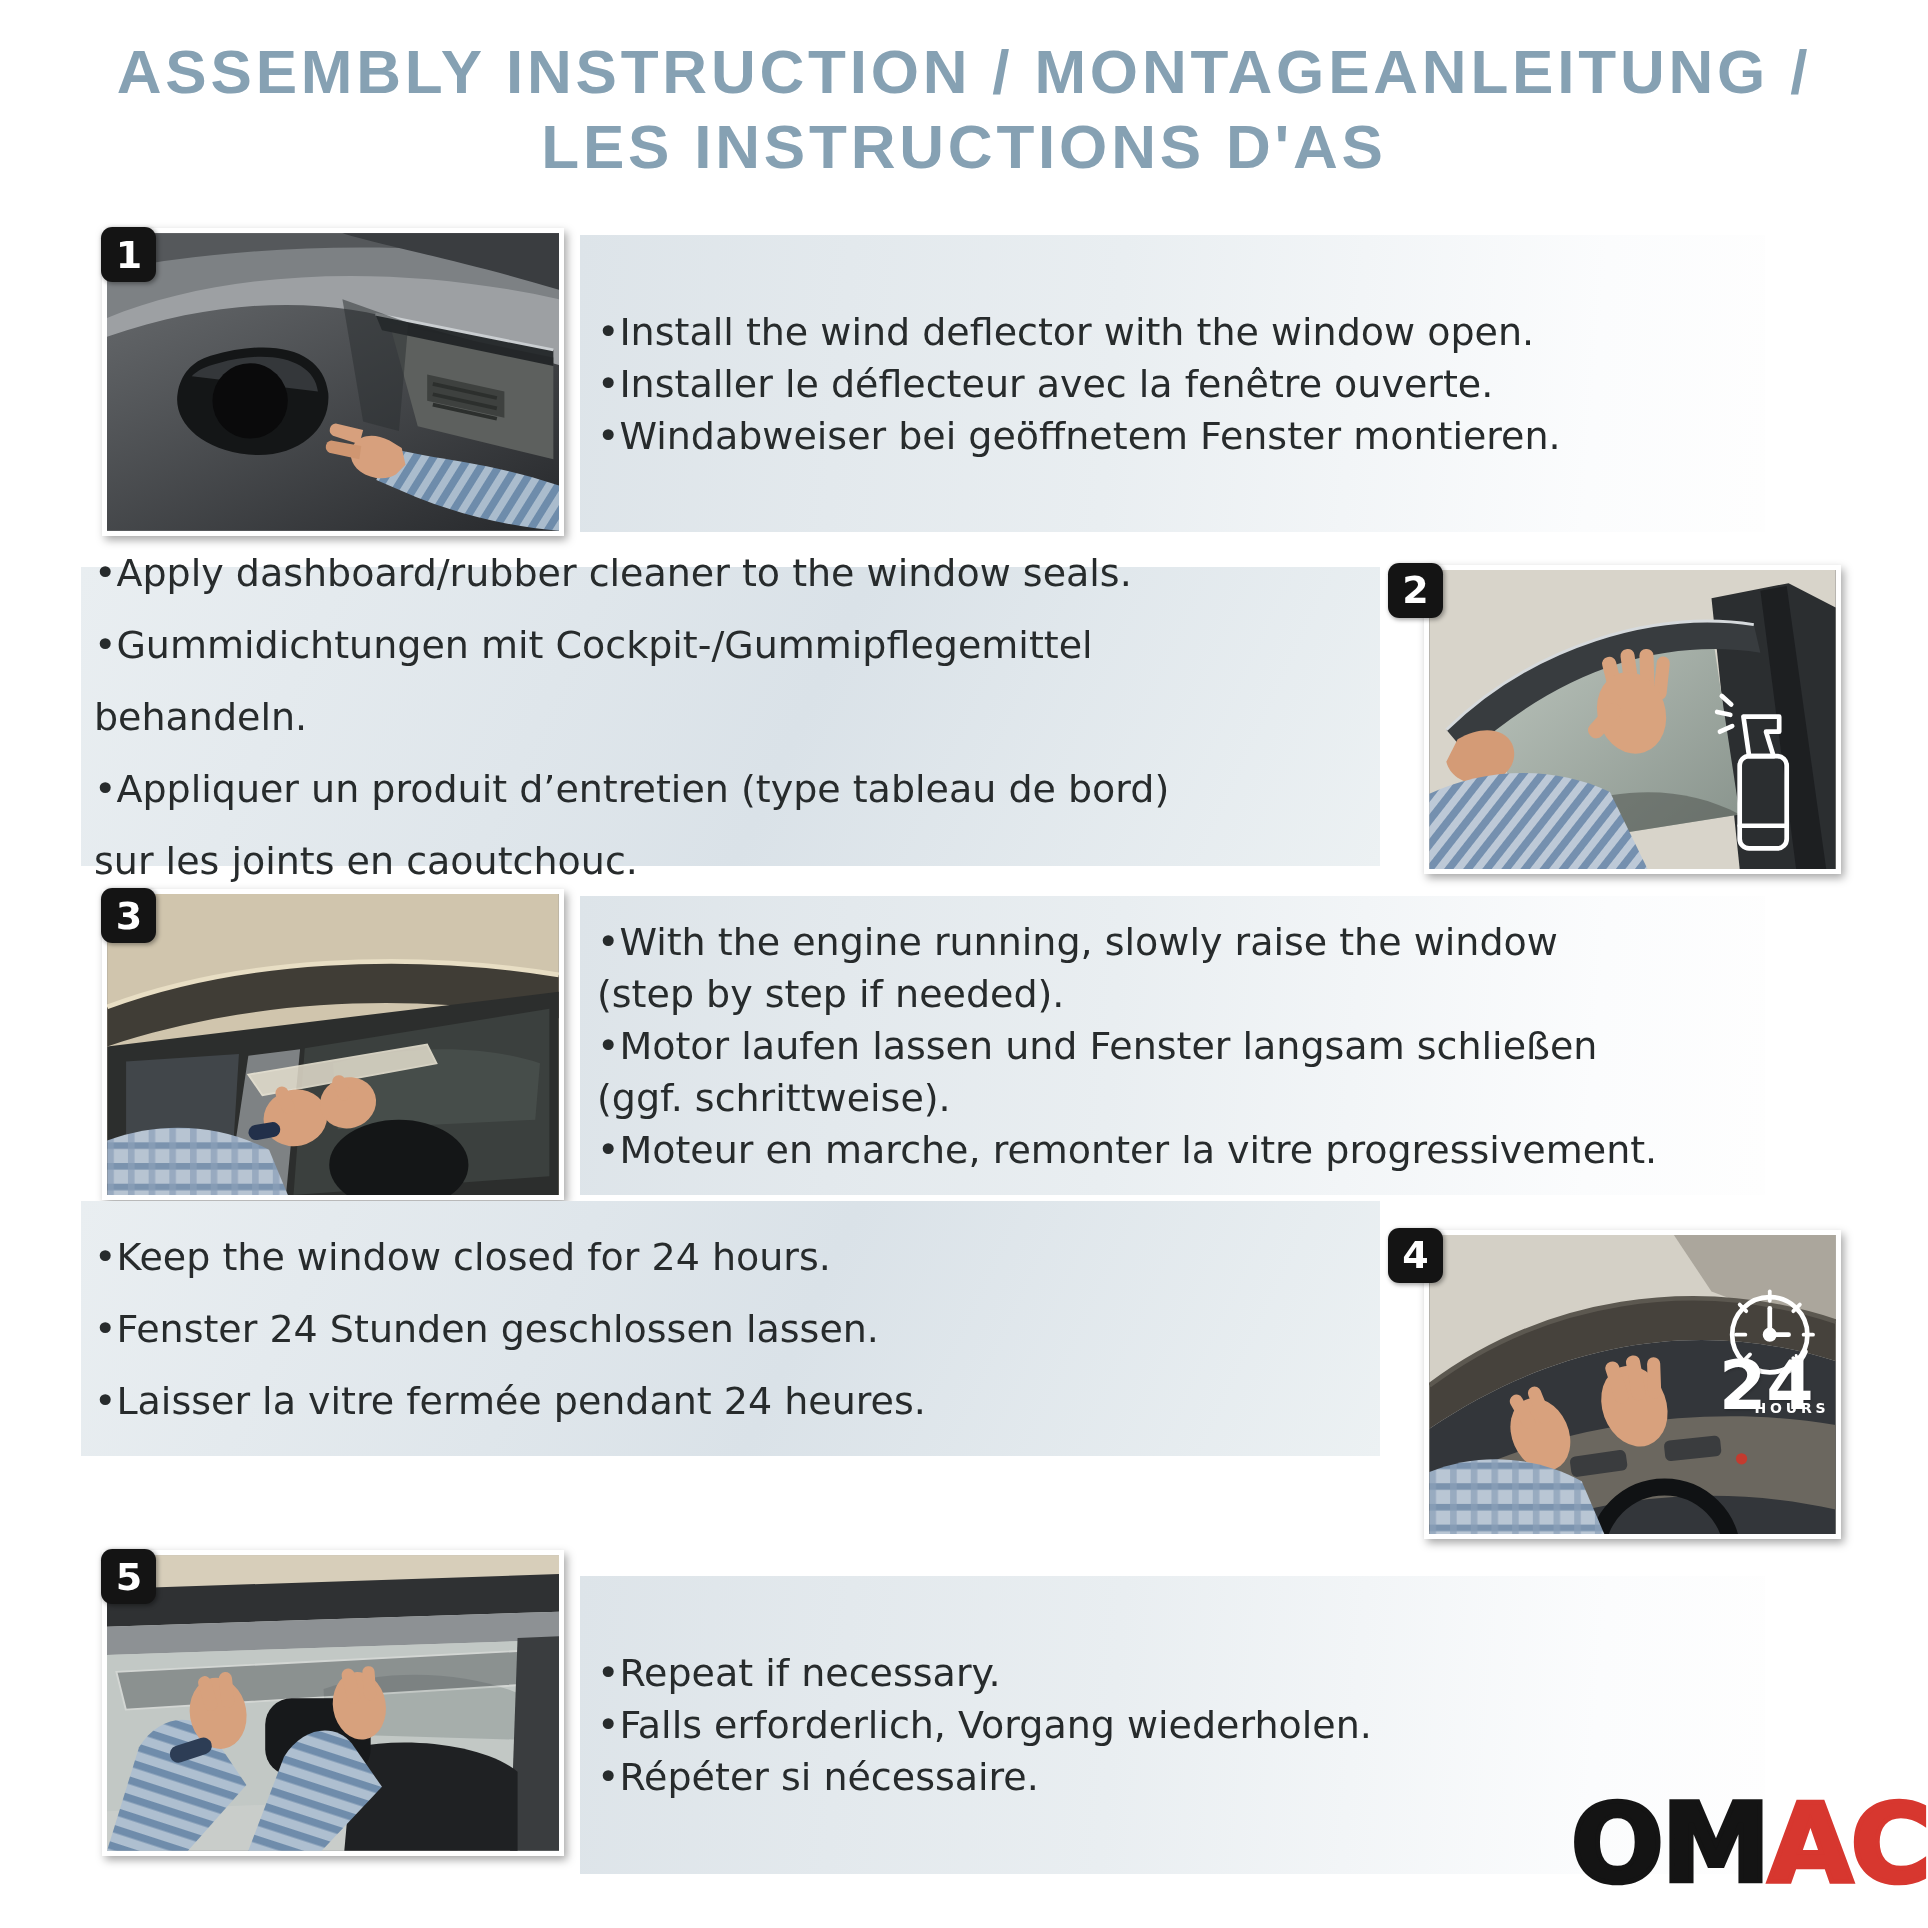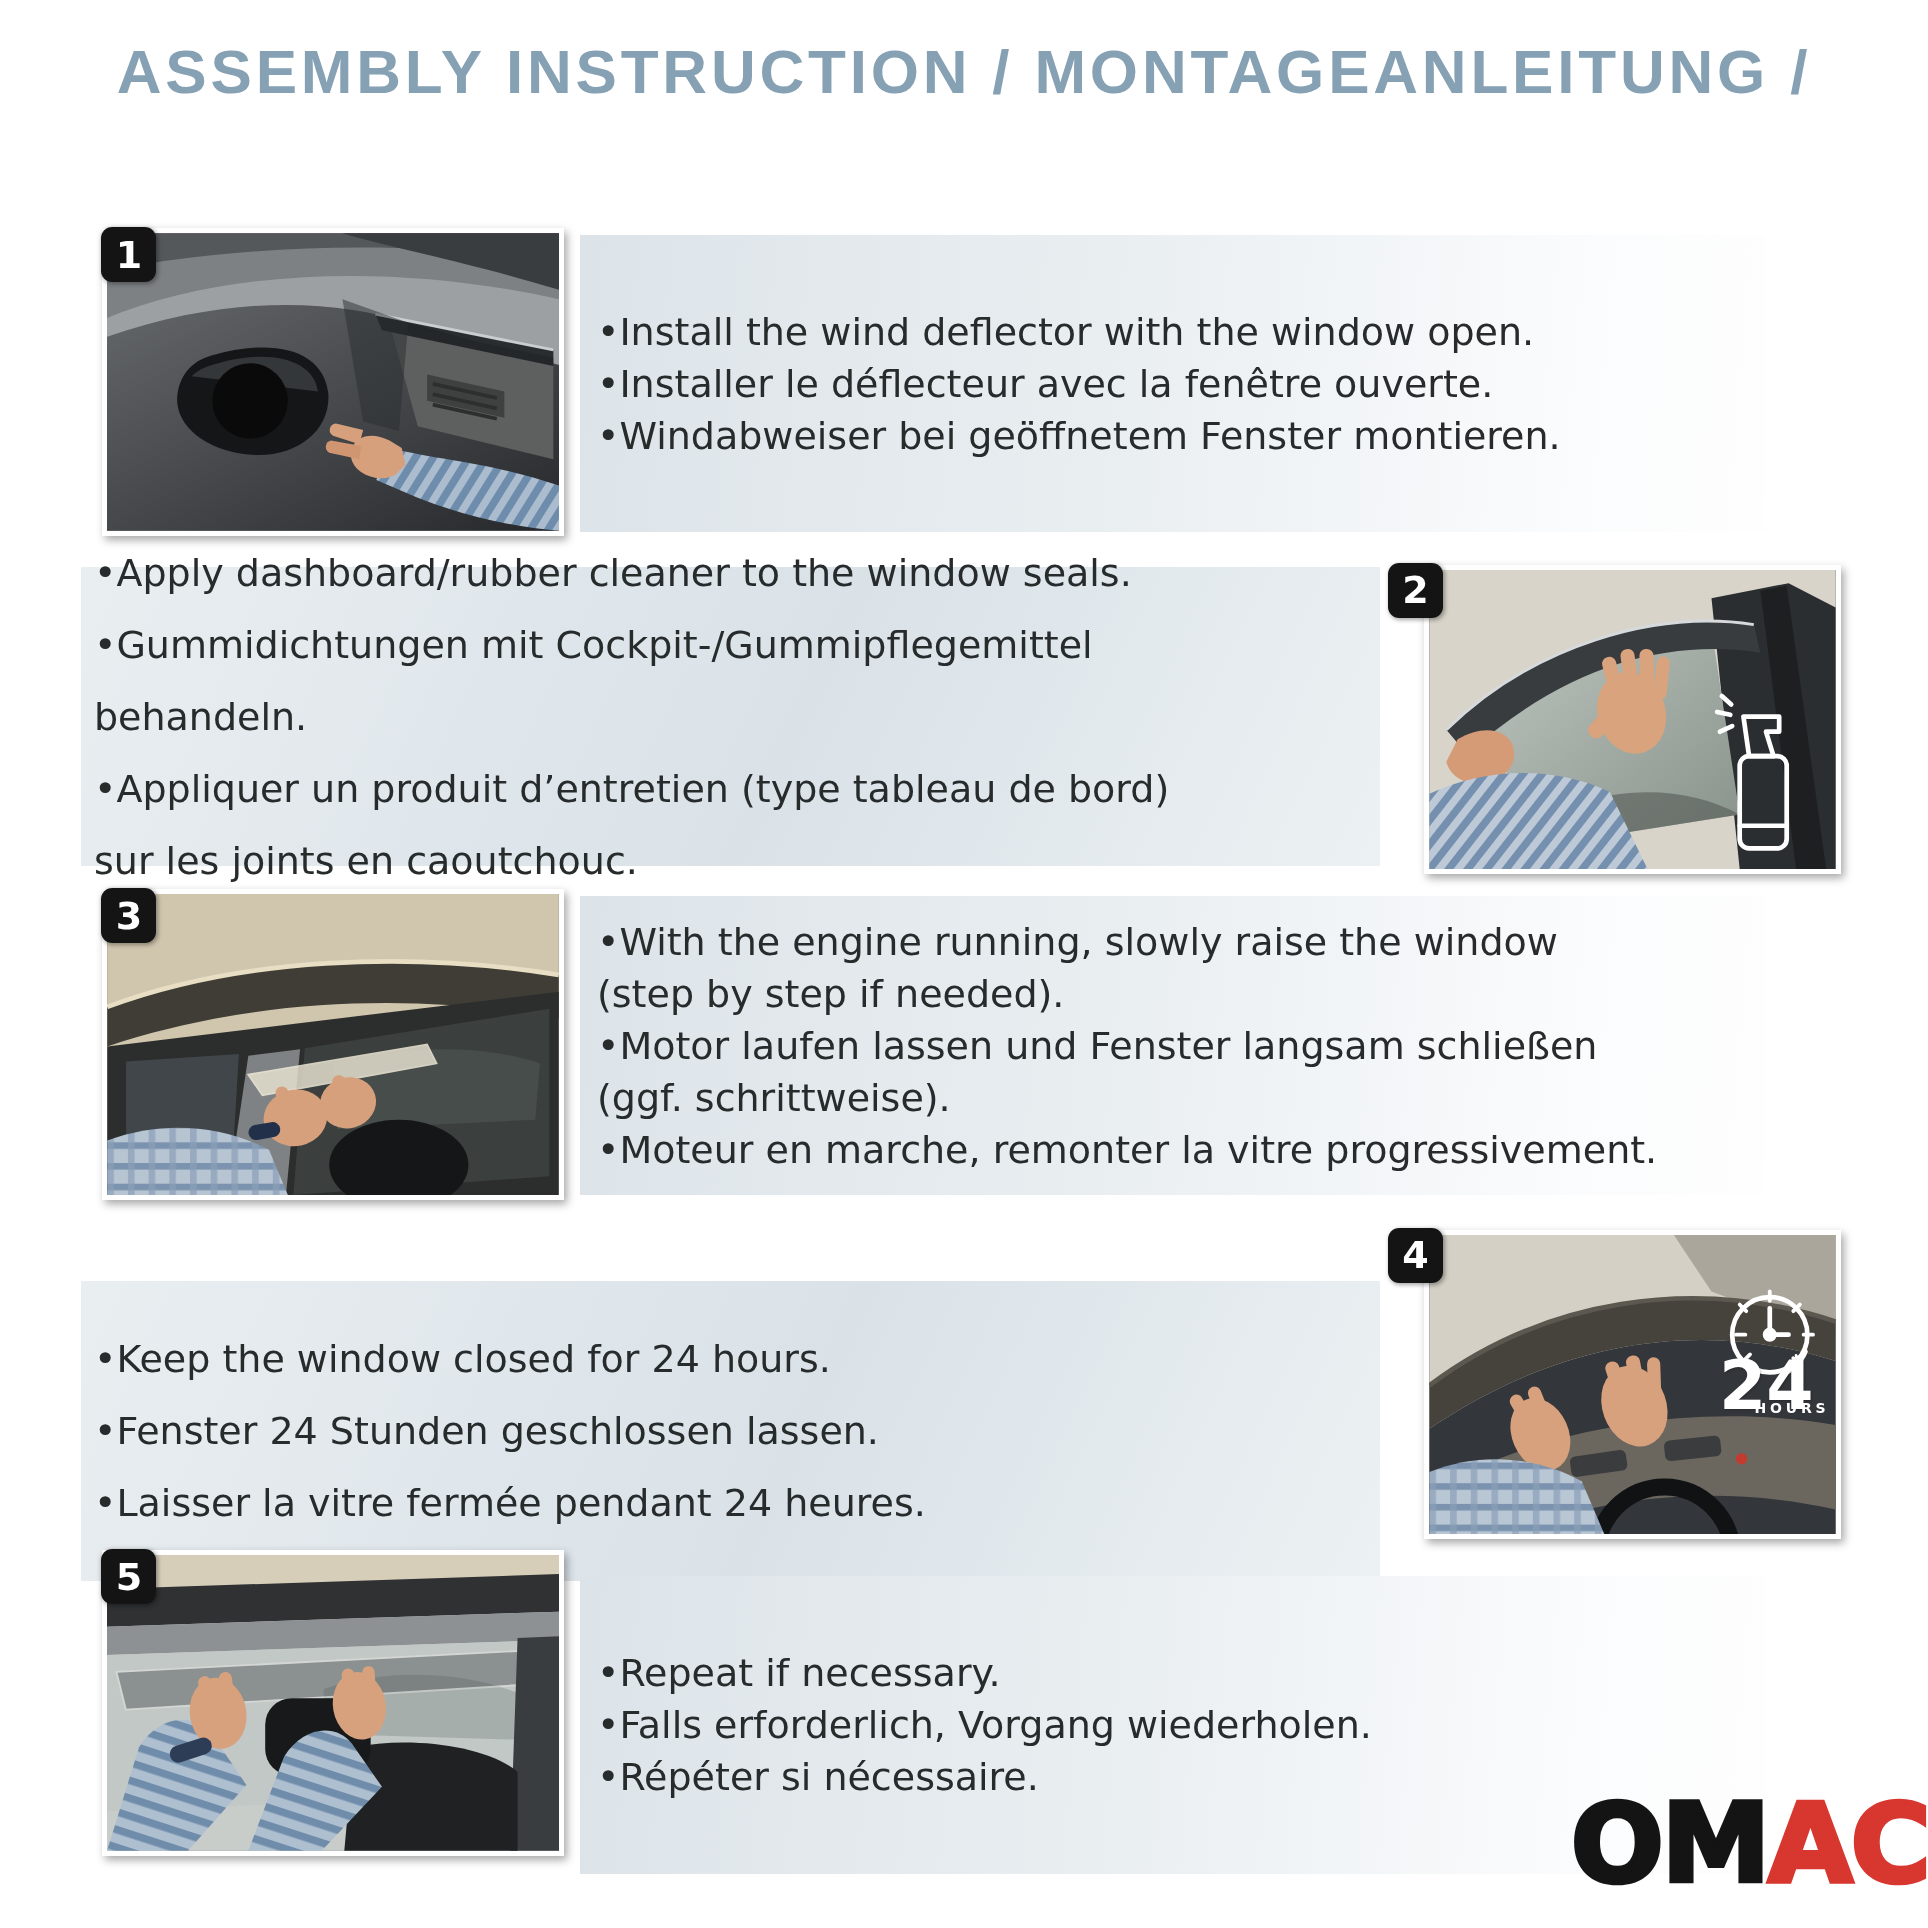--- a/index.html
+++ b/index.html
@@ -43,20 +43,21 @@
   .logo .lb{color:#141414;-webkit-text-stroke:4.7px #141414;}
   .logo .lr{color:#d7372f;-webkit-text-stroke:4.7px #d7372f;}
 </style>
 </head>
 <body>
 
 <div id="page">
 
   <div class="title">
     <div>ASSEMBLY INSTRUCTION / MONTAGEANLEITUNG /</div>
+    <div>LES INSTRUCTIONS D'AS</div>
   </div>
 
   <figure class="photo" style="left:102px;top:228px;margin:0;">
     <svg width="452" height="298" viewBox="0 0 480 316">
       <defs>
         <linearGradient id="g1b" x1="0" y1="0" x2="1" y2="1">
           <stop offset="0" stop-color="#64676a"></stop>
             <stop offset="1" stop-color="#26282b"></stop>
         </linearGradient>
         <pattern id="p1s" width="16" height="16" patternTransform="rotate(32)" patternUnits="userSpaceOnUse">
@@ -174,21 +175,21 @@
     <div class="badge bl">3</div>
   </figure>
   <div class="textbox box-r" style="left:580px;top:896px;width:1168px;height:299px;">
       <div class="line">•With the engine running, slowly raise the window</div>
       <div class="line">(step by step if needed).</div>
       <div class="line">•Motor laufen lassen und Fenster langsam schließen</div>
       <div class="line">(ggf. schrittweise).</div>
       <div class="line">•Moteur en marche, remonter la vitre progressivement.</div>
     </div>
 
-  <div class="textbox box-l" style="left:81px;top:1281px;width:1286px;height:300px;">
+  <div class="textbox box-l" style="left:81px;top:1201px;width:1286px;height:255px;">
       <div class="line">•Keep the window closed for 24 hours.</div>
       <div class="line">•Fenster 24 Stunden geschlossen lassen.</div>
       <div class="line">•Laisser la vitre fermée pendant 24 heures.</div>
     </div>
   <figure class="photo" style="left:1424px;top:1230px;margin:0;">
     <svg width="407" height="299" viewBox="0 0 432 318">
       <defs>
         <pattern id="p4s" width="22" height="22" patternUnits="userSpaceOnUse">
           <rect width="22" height="22" fill="#b9c6d4"></rect>
           <rect width="22" height="7" fill="#7b93ae"></rect>

